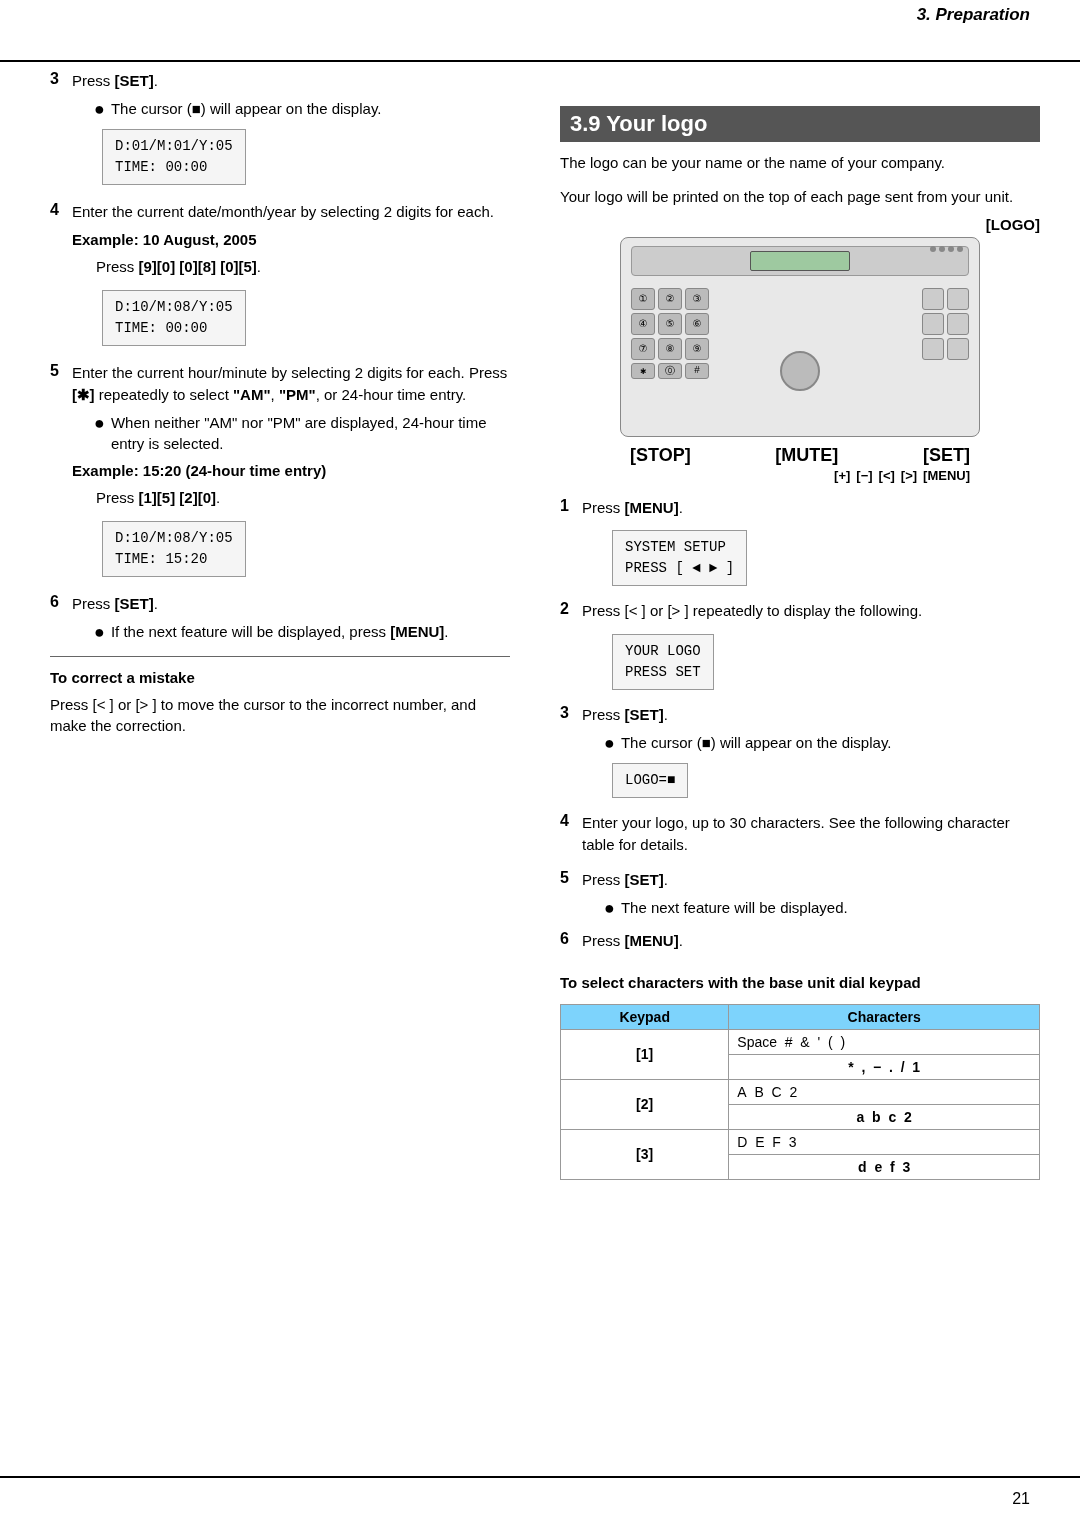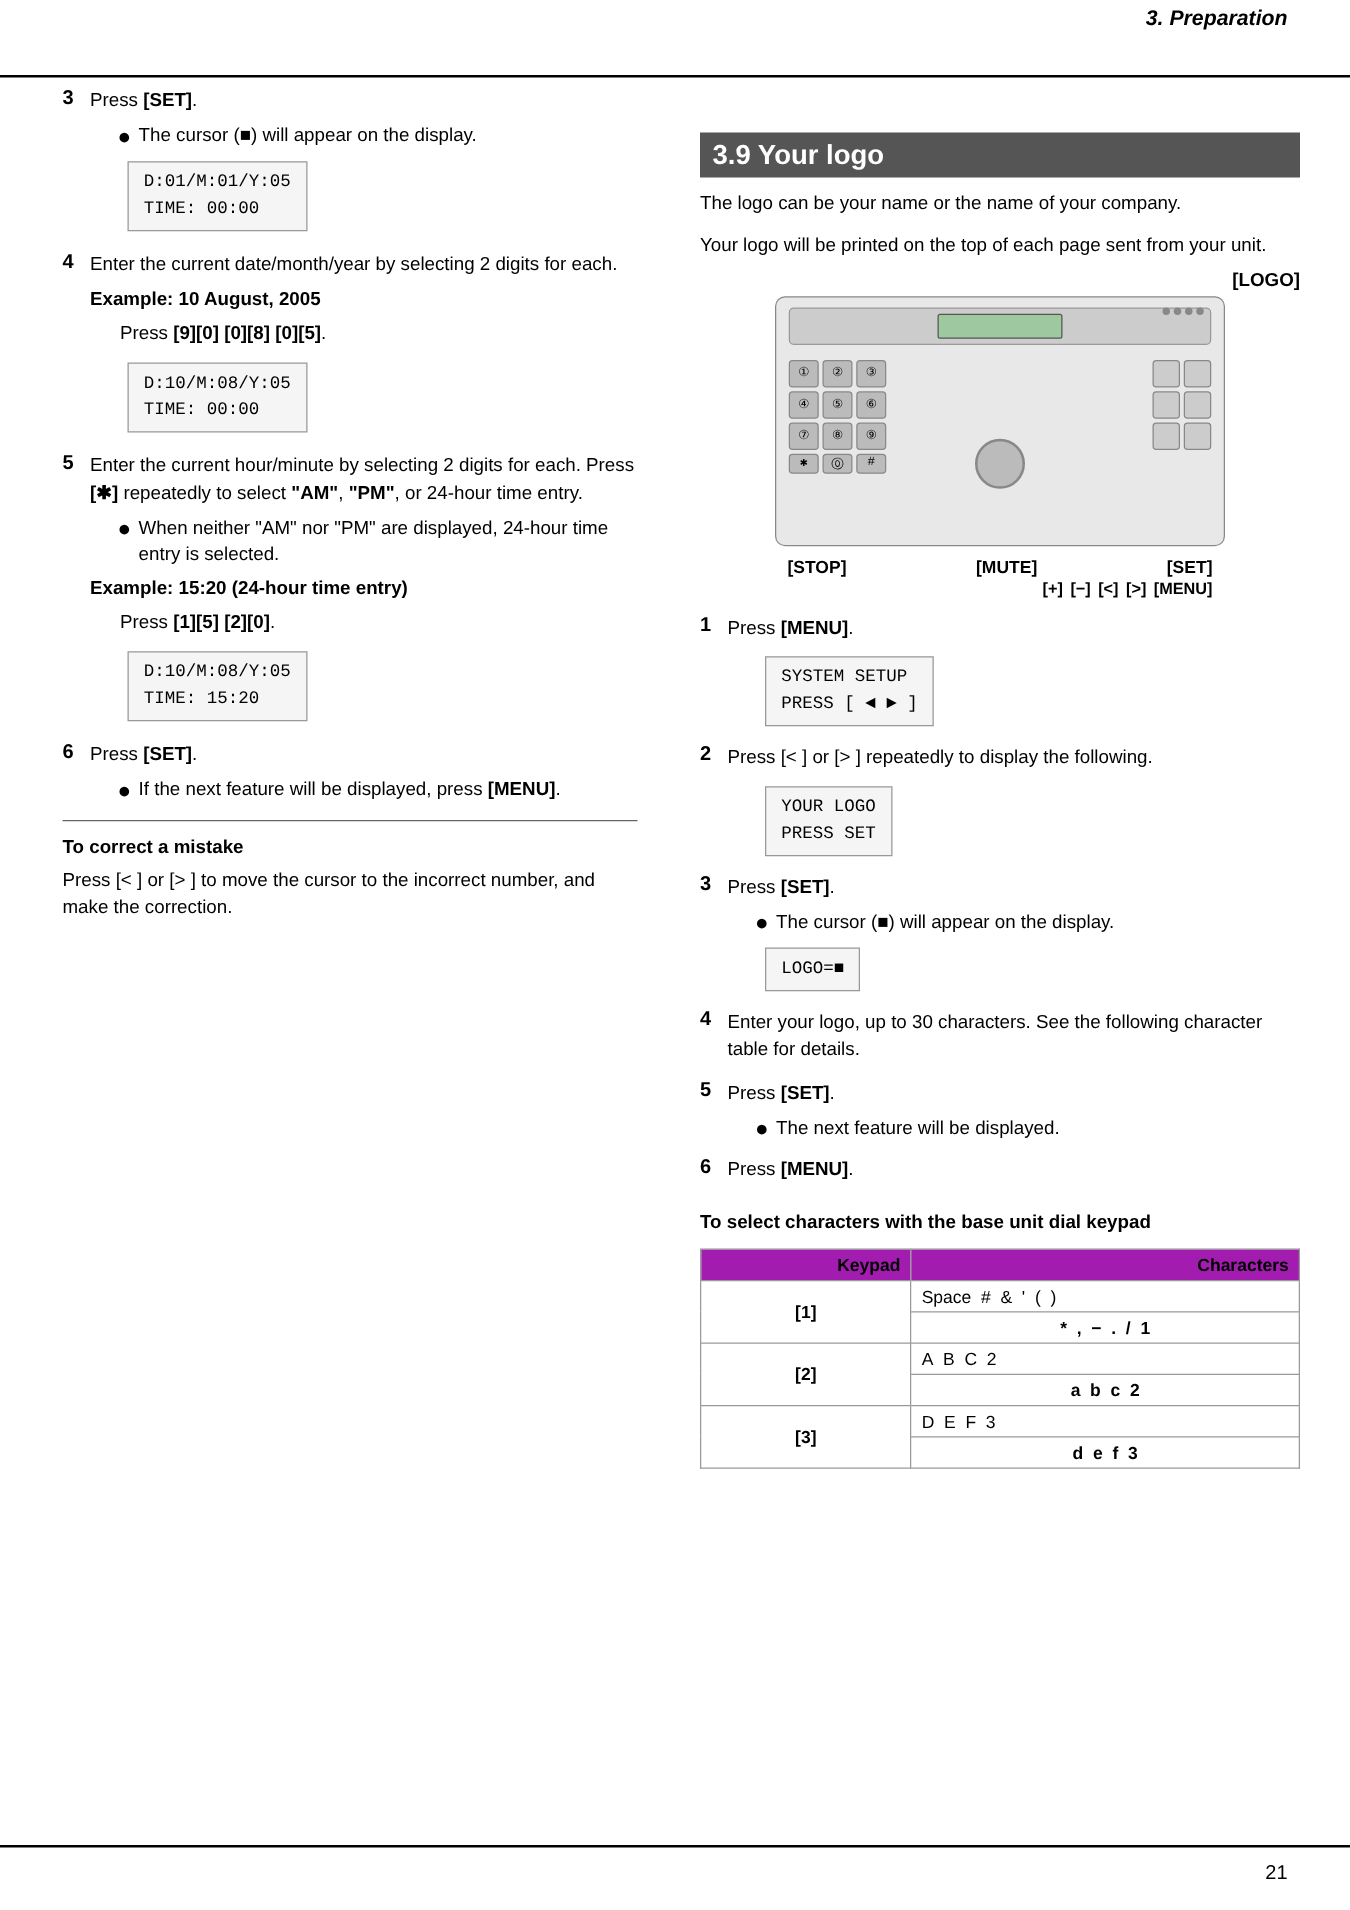--- a/index.html
+++ b/index.html
@@ -214,35 +214,35 @@
     .device-bottom-row {
       position: absolute;
       bottom: 40px; left: 10px; right: 10px;
       display: flex;
       gap: 6px;
       align-items: center;
       justify-content: center;
     }
     .device-label {
       font-weight: bold;
-      font-size: 14px;
+      font-size: 18px;
     }
 
     
     .char-table {
       width: 100%;
       border-collapse: collapse;
       margin-top: 10px;
       font-size: 14px;
     }
     .char-table th {
-      background: #a21caf;
+      background: #7dd3fc;
       border: 1px solid #999;
       padding: 4px 8px;
-      text-align: right;
+      text-align: center;
       font-weight: bold;
     }
     .char-table td {
       border: 1px solid #999;
       padding: 4px 8px;
       vertical-align: middle;
     }
     .char-table td:first-child {
       font-weight: bold;
       text-align: center;

